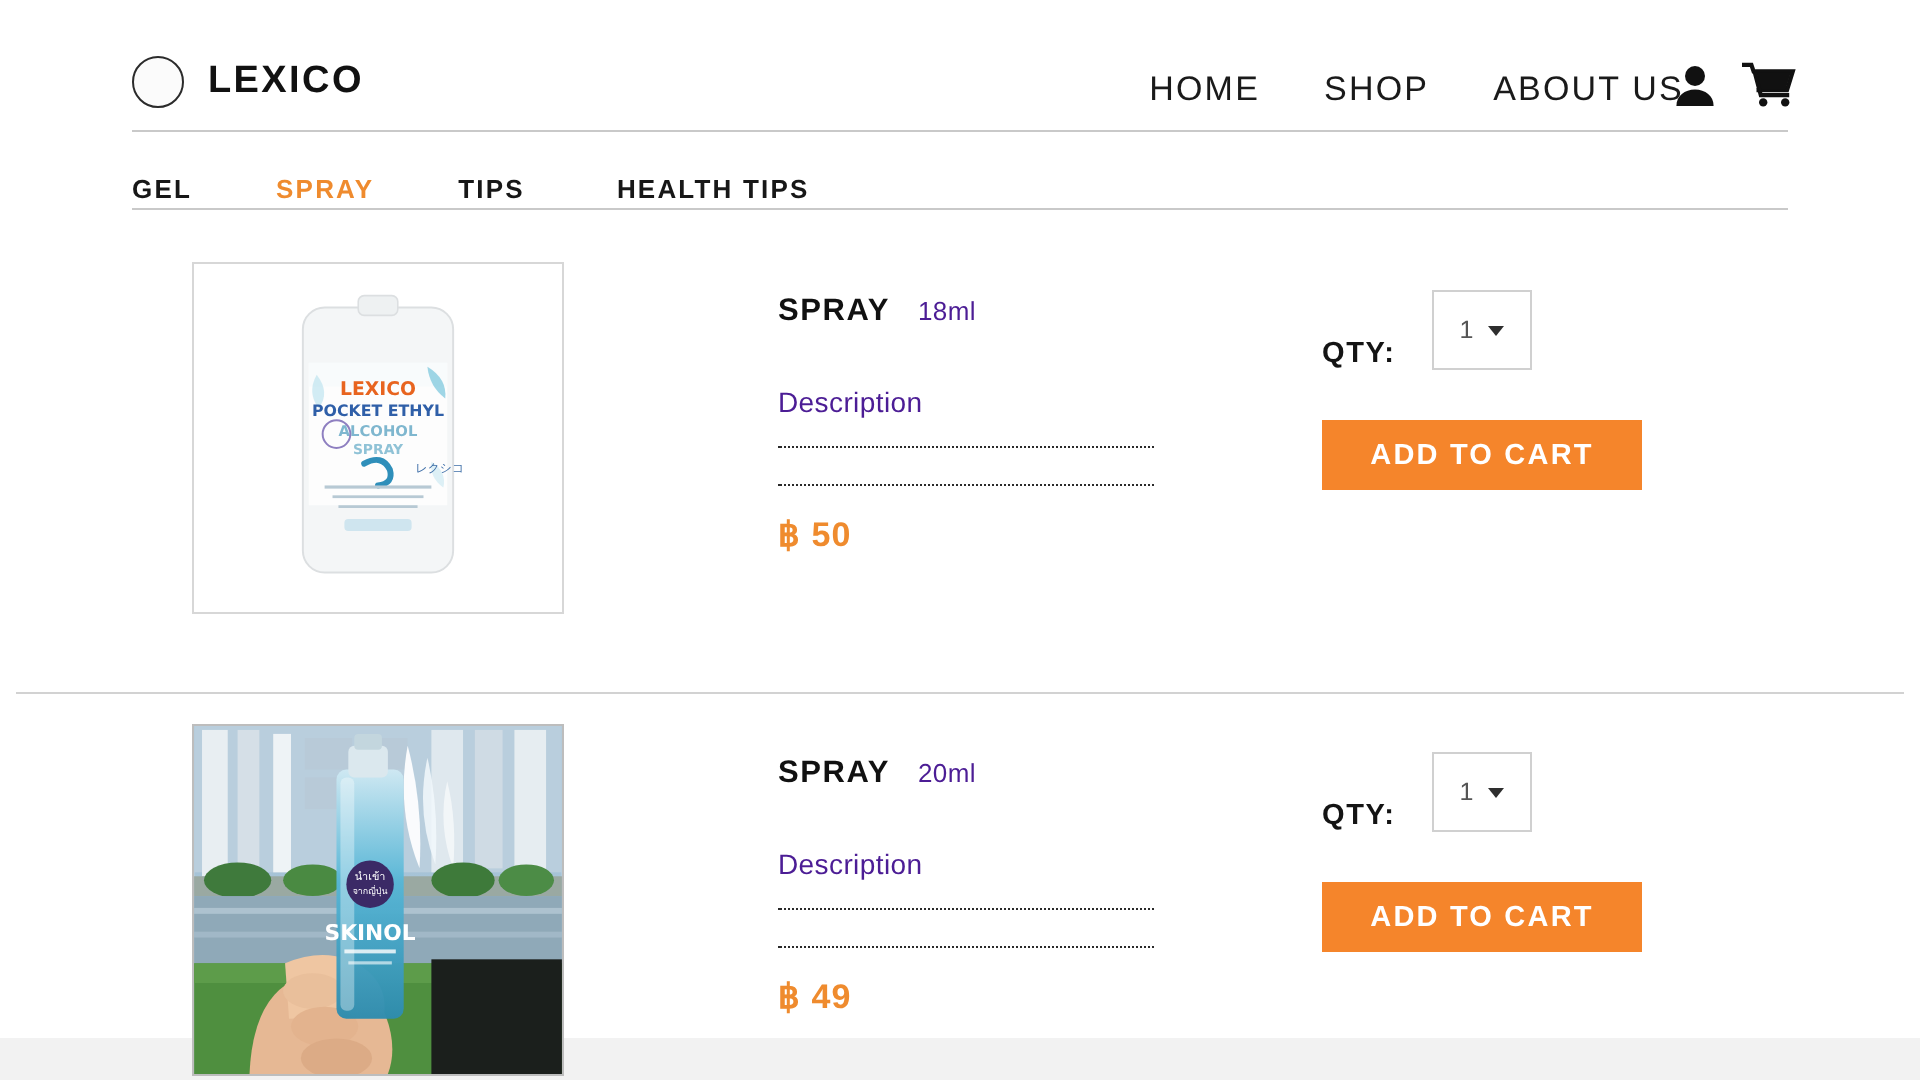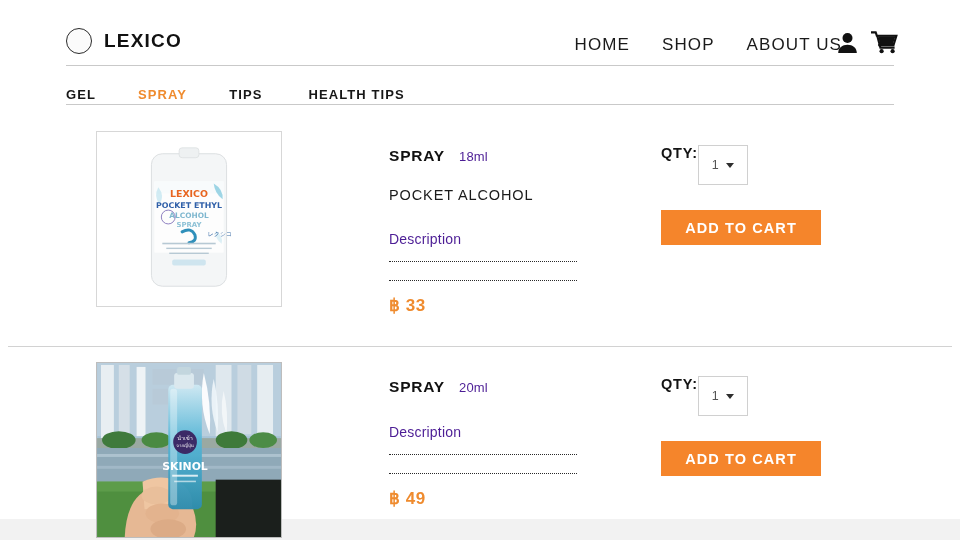--- a/index.html
+++ b/index.html
@@ -105,21 +105,21 @@
     border-top: 1.6px dotted #2a2a2a;
   }
   .dotline + .dotline { margin-top: 18px; }
   .p-price {
     margin-top: 14px;
     font-size: 17px; font-weight: 700; color: #ef8b2e; letter-spacing: 0.6px;
   }
 
   
   .buy { position: absolute; left: 661px; top: 14px; }
-  .qty-row { display: flex; align-items: flex-start; }
+  .qty-row { display: flex; align-items: flex-end; gap: 18px; }
   .qty-label {
     font-size: 14.5px; font-weight: 700; letter-spacing: 0.8px; color: #141414;
   }
   .qty-select {
     width: 50px; height: 40px;
     border: 1px solid #d0d0d0; background: #fff;
     display: flex; align-items: center; justify-content: center; gap: 7px;
     cursor: pointer;
   }
   .qty-value { font-size: 12.5px; color: #555; }
@@ -219,25 +219,24 @@
         <rect x="73" y="122" width="40" height="1.4" fill="#b7c9d4"></rect>
         <rect x="76" y="129" width="34" height="6" rx="2" fill="#cfe5ef"></rect>
       </svg>
     </div>
 
     <div class="info">
       <div class="title-row">
         <span class="p-type">SPRAY</span>
         <span class="p-size">18ml</span>
       </div>
-      <div class="p-name">POCKET ALCOHOL</div>
       <div class="p-desc-label">Description</div>
       <div class="dotline"></div>
       <div class="dotline"></div>
-      <div class="p-price">฿ 33</div>
+      <div class="p-price">฿ 50</div>
     </div>
 
     <div class="buy">
       <div class="qty-row">
         <span class="qty-label">QTY:</span>
         <div class="qty-select">
           <span class="qty-value">1</span>
           <span class="chev"></span>
         </div>
       </div>

